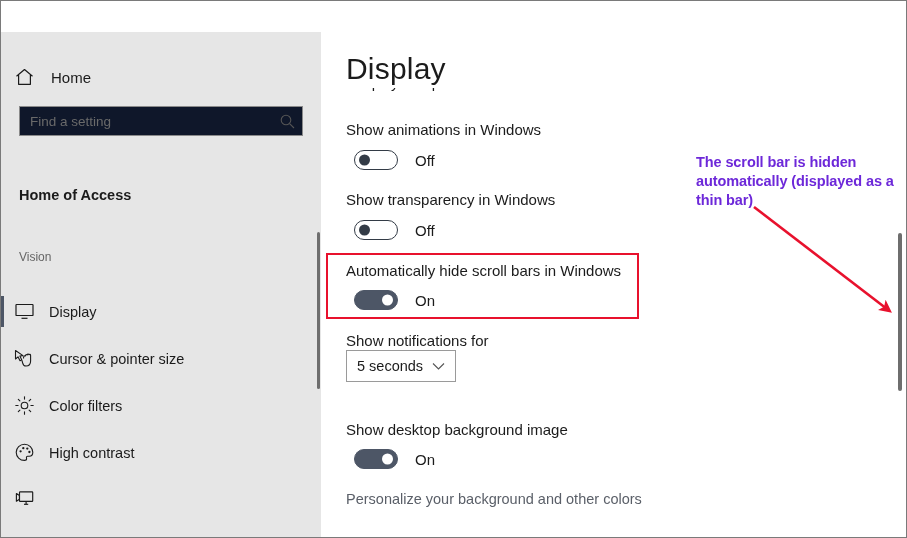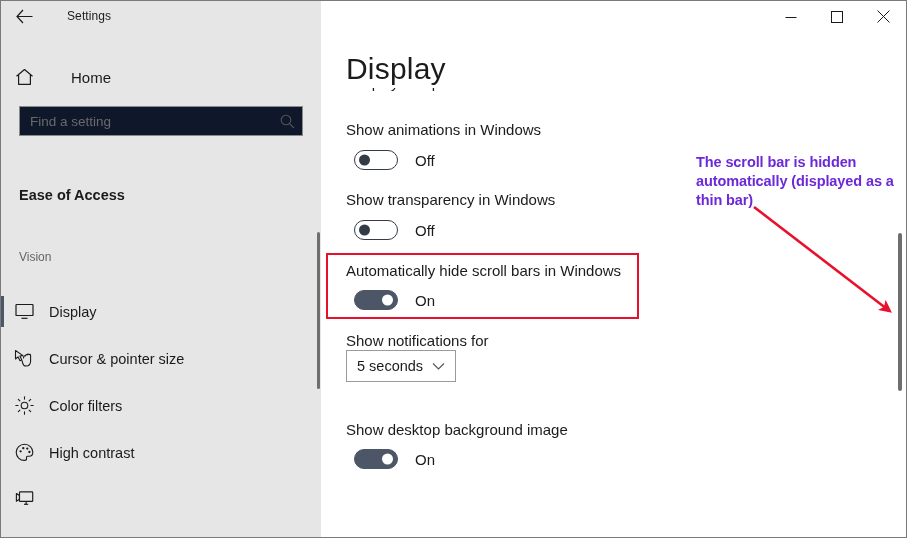--- a/index.html
+++ b/index.html
@@ -91,21 +91,21 @@
   .home-icon {
     width: 46px;
     display: flex;
     align-items: center;
     justify-content: center;
     color: #1b1b1b;
   }
   .home-label {
     font-size: 15px;
     color: #1b1b1b;
-    margin-left: 24px;
+    margin-left: 4px;
   }
   .search-box {
     position: absolute;
     top: 74px;
     left: 18px;
     width: 284px;
     height: 30px;
     box-sizing: border-box;
     border: 1px solid #8a8a8a;
     background: #0f172a;
@@ -348,49 +348,20 @@
     height: 158px;
     background: #6e6e6e;
     border-radius: 2px;
   }
 </style>
 </head>
 <body>
 
 <div class="window">
 
-  <div class="titlebar">
-    <div class="titlebar-left"></div>
-
-    <div class="back-btn">
-      <svg width="17" height="15" viewBox="0 0 17 15">
-        <path d="M7 1 L1 7.5 L7 14 M1 7.5 H16.5" stroke="#1b1b1b" stroke-width="1.2" fill="none"></path>
-      </svg>
-    </div>
-
-    <div class="app-title">Settings</div>
-
-    <div class="win-controls">
-      <div class="win-btn">
-        <svg width="12" height="12" viewBox="0 0 12 12">
-          <path d="M0.5 6.5 H11.5" stroke="#1b1b1b" stroke-width="1"></path>
-        </svg>
-      </div>
-      <div class="win-btn">
-        <svg width="12" height="12" viewBox="0 0 12 12">
-          <rect x="0.5" y="0.5" width="11" height="11" stroke="#1b1b1b" stroke-width="1" fill="none"></rect>
-        </svg>
-      </div>
-      <div class="win-btn">
-        <svg width="13" height="13" viewBox="0 0 13 13">
-          <path d="M0.5 0.5 L12.5 12.5 M12.5 0.5 L0.5 12.5" stroke="#1b1b1b" stroke-width="1"></path>
-        </svg>
-      </div>
-    </div>
-  </div>
 
   <div class="sidebar">
 
     <div class="home-row">
       <div class="home-icon">
         <svg width="19" height="18" viewBox="0 0 19 18">
           <path d="M1.5 8.2 L9.5 1.5 L17.5 8.2 M3.6 7 V16.3 H15.4 V7" stroke="#1b1b1b" stroke-width="1.2" fill="none" stroke-linejoin="round"></path>
         </svg>
       </div>
       <div class="home-label">Home</div>
@@ -399,21 +370,21 @@
     <div class="search-box">
       <input class="search-input-text" type="text" placeholder="Find a setting" style="">
       <div class="search-icon">
         <svg width="15" height="15" viewBox="0 0 15 15">
           <circle cx="6" cy="6" r="4.8" stroke="#555" stroke-width="1.1" fill="none"></circle>
           <path d="M9.6 9.6 L14 14" stroke="#555" stroke-width="1.1"></path>
         </svg>
       </div>
     </div>
 
-    <div class="category-title">Ease of Access</div>
+    <div class="category-title">Home of Access</div>
     <div class="group-title">Vision</div>
 
     <div class="nav-list">
 
       <div class="nav-item selected">
         <div class="nav-icon">
           <svg width="19" height="17" viewBox="0 0 19 17">
             <rect x="1" y="1.5" width="17" height="11" rx="0.6" stroke="#1b1b1b" stroke-width="1.2" fill="none"></rect>
             <path d="M6.5 15.3 H12.5" stroke="#1b1b1b" stroke-width="1.2"></path>
           </svg>
@@ -525,20 +496,21 @@
     </div>
 
     <div class="setting-label" style="top:389px;">Show desktop background image</div>
     <div class="toggle-row" style="top:417px;">
       <div class="toggle on">
         <div class="knob"></div>
       </div>
       <div class="toggle-state">On</div>
     </div>
 
+    <div class="link-text" style="top:459px;">Personalize your background and other colors</div>
 
   </div>
 
   <div class="annotation">The scroll bar is hidden automatically (displayed as a thin bar)</div>
 
   <svg class="arrow-svg">
     <defs>
       <marker id="arrowhead" markerWidth="5" markerHeight="5" refX="2.6" refY="2.5" orient="auto">
         <path d="M0,0 L5,2.5 L0,5 L1.2,2.5 Z" fill="#e8112d"></path>
       </marker>

